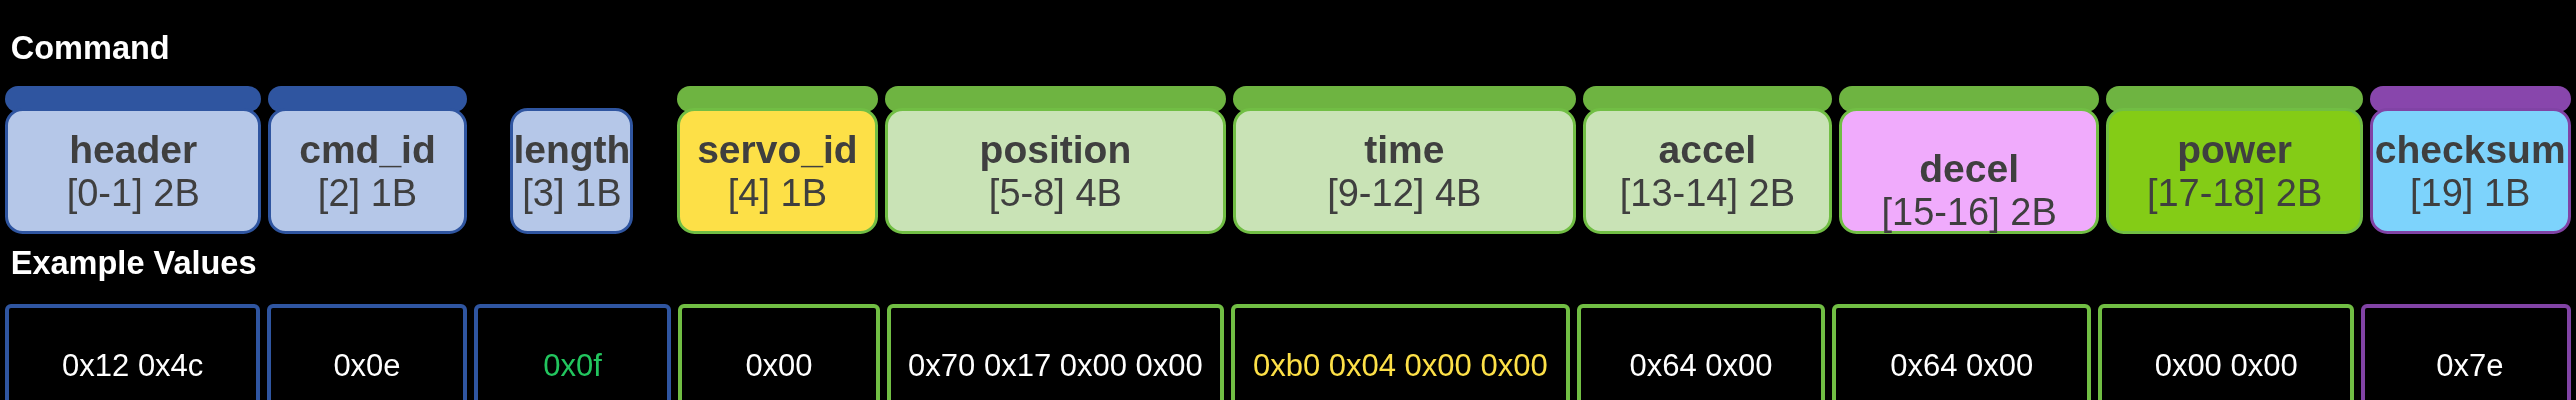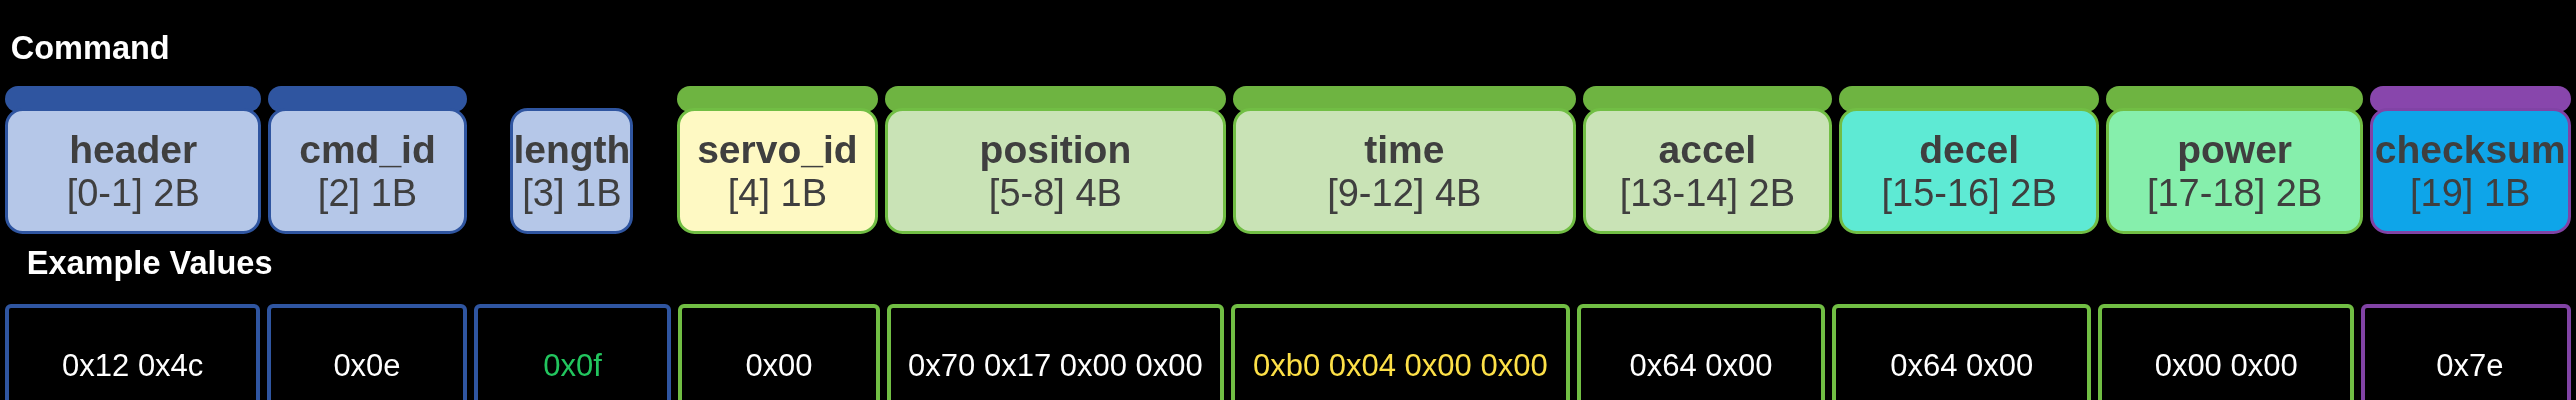--- a/index.html
+++ b/index.html
@@ -24,21 +24,20 @@
     line-height: 37px;
     padding-left: 5.4px;
   }
   .section-title.first {
     padding-top: 30px;
     margin-bottom: 19px;
   }
   .section-title.second {
     margin-top: 11.5px;
     margin-bottom: 21.7px;
-    margin-left: 16px;
   }
   .fields-row, .values-row {
     display: flex;
     gap: 6.8px;
   }
   .field {
     display: flex;
     flex-direction: column;
     min-width: 0;
   }
@@ -108,21 +107,21 @@
       </div>
       <div class="field" style="flex: 289 1 0px; align-items: center;">
         <div class="tab" style="background: rgb(47, 85, 160);"></div>
         <div class="fbody" style="background: rgb(181, 199, 232); border-color: rgb(47, 85, 160);">
           <div class="fname" style="color: rgb(63, 63, 63);">length</div>
           <div class="fbytes" style="color: rgb(63, 63, 63);">[3] 1B</div>
         </div>
       </div>
       <div class="field" style="flex: 297 1 0px;">
         <div class="tab" style="background: rgb(110, 180, 65);"></div>
-        <div class="fbody" style="background: #fef9c3; border-color: rgb(113, 190, 68);">
+        <div class="fbody" style="background: #fde047; border-color: rgb(113, 190, 68);">
           <div class="fname" style="color: rgb(63, 63, 63);">servo_id</div>
           <div class="fbytes" style="color: rgb(63, 63, 63);">[4] 1B</div>
         </div>
       </div>
       <div class="field" style="flex: 503 1 0px;">
         <div class="tab" style="background: rgb(110, 180, 65);"></div>
         <div class="fbody" style="background: rgb(201, 227, 182); border-color: rgb(113, 190, 68);">
           <div class="fname" style="color: rgb(63, 63, 63);">position</div>
           <div class="fbytes" style="color: rgb(63, 63, 63);">[5-8] 4B</div>
         </div>
@@ -136,35 +135,35 @@
       </div>
       <div class="field" style="flex: 368 1 0px;">
         <div class="tab" style="background: rgb(110, 180, 65);"></div>
         <div class="fbody" style="background: rgb(201, 227, 182); border-color: rgb(113, 190, 68);">
           <div class="fname" style="color: rgb(63, 63, 63);">accel</div>
           <div class="fbytes" style="color: rgb(63, 63, 63);">[13-14] 2B</div>
         </div>
       </div>
       <div class="field" style="flex: 384 1 0px;">
         <div class="tab" style="background: rgb(110, 180, 65);"></div>
-        <div class="fbody" style="background: #5eead4; border-color: rgb(113, 190, 68);">
+        <div class="fbody" style="background: #f0abfc; border-color: rgb(113, 190, 68); justify-content: flex-end;">
           <div class="fname" style="color: rgb(63, 63, 63);">decel</div>
           <div class="fbytes" style="color: rgb(63, 63, 63);">[15-16] 2B</div>
         </div>
       </div>
       <div class="field" style="flex: 379 1 0px;">
         <div class="tab" style="background: rgb(110, 180, 65);"></div>
-        <div class="fbody" style="background: #86efac; border-color: rgb(113, 190, 68);">
+        <div class="fbody" style="background: #84cc16; border-color: rgb(113, 190, 68);">
           <div class="fname" style="color: rgb(63, 63, 63);">power</div>
           <div class="fbytes" style="color: rgb(63, 63, 63);">[17-18] 2B</div>
         </div>
       </div>
       <div class="field" style="flex: 296 1 0px;">
         <div class="tab" style="background: rgb(136, 70, 172);"></div>
-        <div class="fbody" style="background: #0ea5e9; border-color: rgb(129, 67, 165);">
+        <div class="fbody" style="background: #7dd3fc; border-color: rgb(129, 67, 165);">
           <div class="fname" style="color: rgb(63, 63, 63);">checksum</div>
           <div class="fbytes" style="color: rgb(63, 63, 63);">[19] 1B</div>
         </div>
       </div>
     </div>
 
   <div class="section-title second">Example Values</div>
 
   <div class="values-row" id="values-row">
       <div class="vbox" style="flex: 377 1 0px; border-color: rgb(47, 85, 160); color: rgb(255, 255, 255);">

